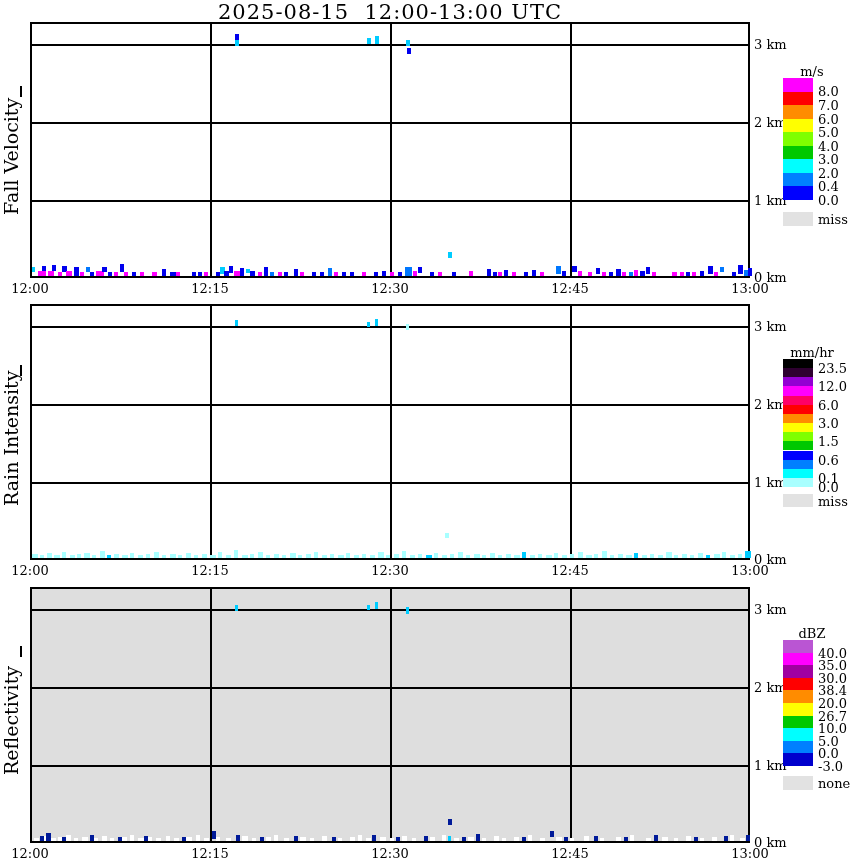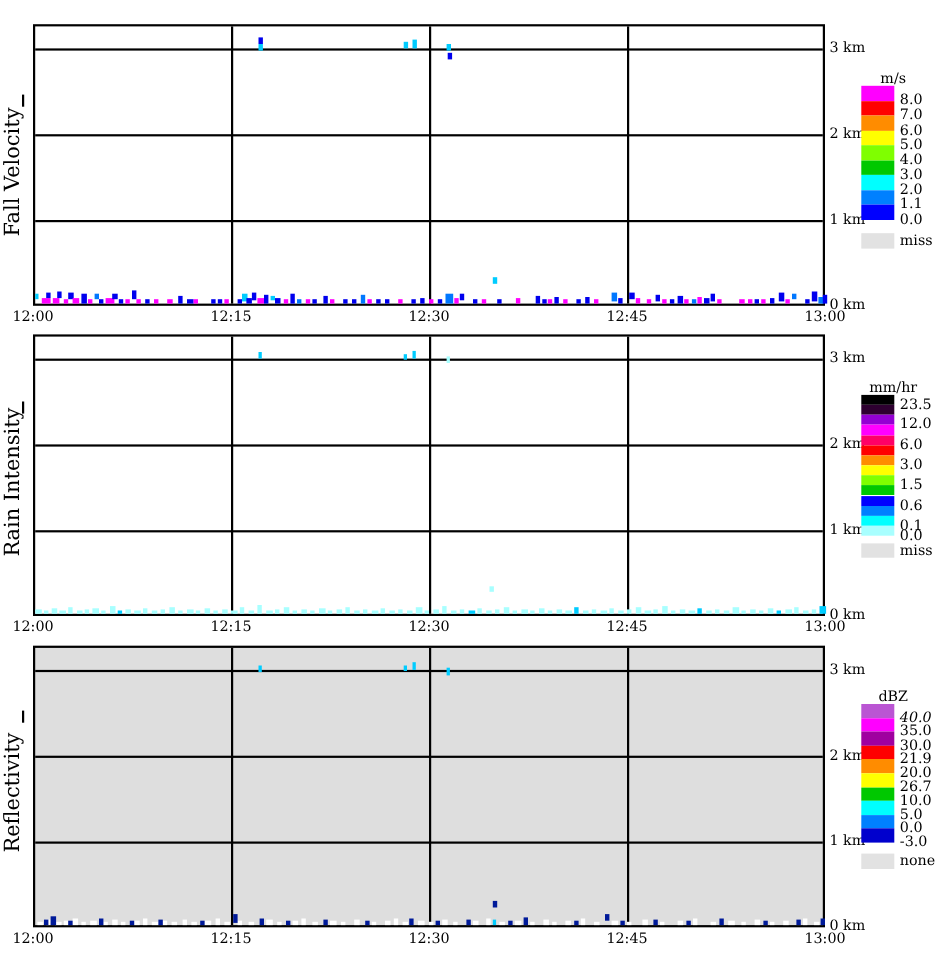--- a/index.html
+++ b/index.html
@@ -25,20 +25,21 @@
   .ytick{position:absolute;left:754px;transform:translateY(-50%);font-size:13px;white-space:pre;}
   .lg-title{position:absolute;left:780px;width:64px;text-align:center;font-size:13px;}
   .lg-band{position:absolute;left:783px;width:30px;}
   .lg-label{position:absolute;left:818px;transform:translateY(-50%);font-size:13px;white-space:pre;}
 </style>
 </head>
 <body>
 
 <div id="stage">
 
+  <div class="title">2025-08-15  12:00-13:00 UTC</div>
 
   <div class="ylab" style="top:28px;">Fall Velocity</div>
   <div class="artifact" style="top:86px;"></div>
   <div class="plot" style="top:22px;">
     <div class="pts">
         <div style="left: 0px; bottom: 4px; width: 3px; height: 5px; background: rgb(0, 204, 255);"></div>
         <div style="left: 6px; bottom: 0px; width: 8px; height: 5px; background: rgb(255, 0, 255);"></div>
         <div style="left: 10px; bottom: 5px; width: 4px; height: 5px; background: rgb(0, 0, 238);"></div>
         <div style="left: 16px; bottom: 0px; width: 6px; height: 5px; background: rgb(255, 0, 255);"></div>
         <div style="left: 20px; bottom: 5px; width: 4px; height: 6px; background: rgb(0, 0, 238);"></div>
@@ -394,21 +395,21 @@
     <div class="lg-band" style="top: 159px; height: 13.5px; background: rgb(0, 255, 255);"></div>
     <div class="lg-band" style="top: 172.5px; height: 13.5px; background: rgb(0, 128, 255);"></div>
     <div class="lg-band" style="top: 186px; height: 13.5px; background: rgb(0, 0, 255);"></div>
     <span class="lg-label" style="top: 91px;">8.0</span>
     <span class="lg-label" style="top: 105px;">7.0</span>
     <span class="lg-label" style="top: 118.5px;">6.0</span>
     <span class="lg-label" style="top: 132px;">5.0</span>
     <span class="lg-label" style="top: 145.5px;">4.0</span>
     <span class="lg-label" style="top: 159px;">3.0</span>
     <span class="lg-label" style="top: 172.5px;">2.0</span>
-    <span class="lg-label" style="top: 186px;">1.1</span>
+    <span class="lg-label" style="top: 186px;">0.4</span>
     <span class="lg-label" style="top: 199.5px;">0.0</span>
     <div class="lg-band" style="top: 212px; height: 14px; background: rgb(226, 226, 226);"></div>
     <span class="lg-label" style="top: 219px;">miss</span>
     <div class="lg-band" style="top: 359px; height: 9.15px; background: rgb(0, 0, 0);"></div>
     <div class="lg-band" style="top: 368.15px; height: 9.15px; background: rgb(46, 0, 48);"></div>
     <div class="lg-band" style="top: 377.3px; height: 9.15px; background: rgb(148, 0, 211);"></div>
     <div class="lg-band" style="top: 386.45px; height: 9.15px; background: rgb(255, 0, 255);"></div>
     <div class="lg-band" style="top: 395.6px; height: 9.15px; background: rgb(255, 0, 102);"></div>
     <div class="lg-band" style="top: 404.75px; height: 9.15px; background: rgb(255, 0, 0);"></div>
     <div class="lg-band" style="top: 413.9px; height: 9.15px; background: rgb(255, 140, 0);"></div>
@@ -432,24 +433,24 @@
     <div class="lg-band" style="top: 640px; height: 12.6px; background: rgb(186, 85, 211);"></div>
     <div class="lg-band" style="top: 652.6px; height: 12.6px; background: rgb(255, 0, 255);"></div>
     <div class="lg-band" style="top: 665.2px; height: 12.6px; background: rgb(160, 0, 160);"></div>
     <div class="lg-band" style="top: 677.8px; height: 12.6px; background: rgb(255, 0, 0);"></div>
     <div class="lg-band" style="top: 690.4px; height: 12.6px; background: rgb(255, 140, 0);"></div>
     <div class="lg-band" style="top: 703px; height: 12.6px; background: rgb(255, 255, 0);"></div>
     <div class="lg-band" style="top: 715.6px; height: 12.6px; background: rgb(0, 200, 0);"></div>
     <div class="lg-band" style="top: 728.2px; height: 12.6px; background: rgb(0, 255, 255);"></div>
     <div class="lg-band" style="top: 740.8px; height: 12.6px; background: rgb(0, 128, 255);"></div>
     <div class="lg-band" style="top: 753.4px; height: 12.6px; background: rgb(0, 0, 205);"></div>
-    <span class="lg-label" style="top: 652.6px; font-style: italic;">40.0</span>
+    <span class="lg-label" style="top: 652.6px;">40.0</span>
     <span class="lg-label" style="top: 665.2px;">35.0</span>
     <span class="lg-label" style="top: 677.8px;">30.0</span>
-    <span class="lg-label" style="top: 690.4px;">21.9</span>
+    <span class="lg-label" style="top: 690.4px;">38.4</span>
     <span class="lg-label" style="top: 703px;">20.0</span>
     <span class="lg-label" style="top: 715.6px;">26.7</span>
     <span class="lg-label" style="top: 728.2px;">10.0</span>
     <span class="lg-label" style="top: 740.8px;">5.0</span>
     <span class="lg-label" style="top: 753.4px;">0.0</span>
     <span class="lg-label" style="top: 766px;">-3.0</span>
     <div class="lg-band" style="top: 776px; height: 14px; background: rgb(226, 226, 226);"></div>
     <span class="lg-label" style="top: 783px;">none</span>
   </div>
 

